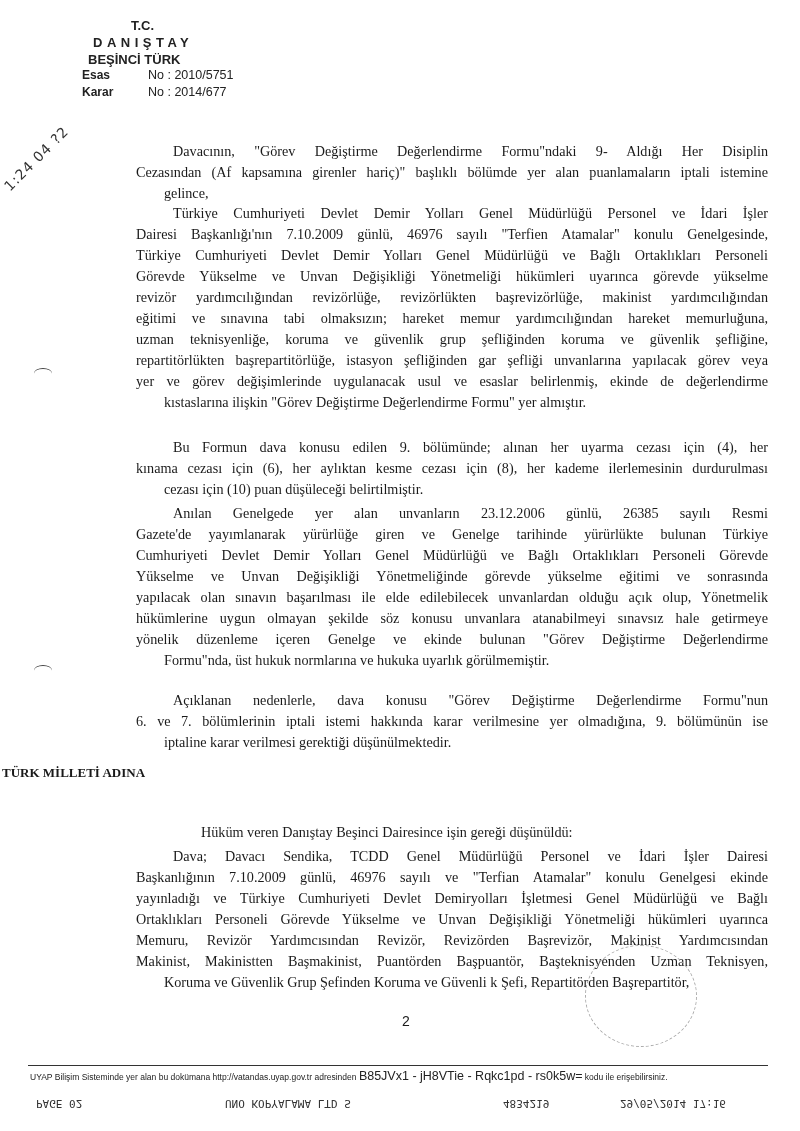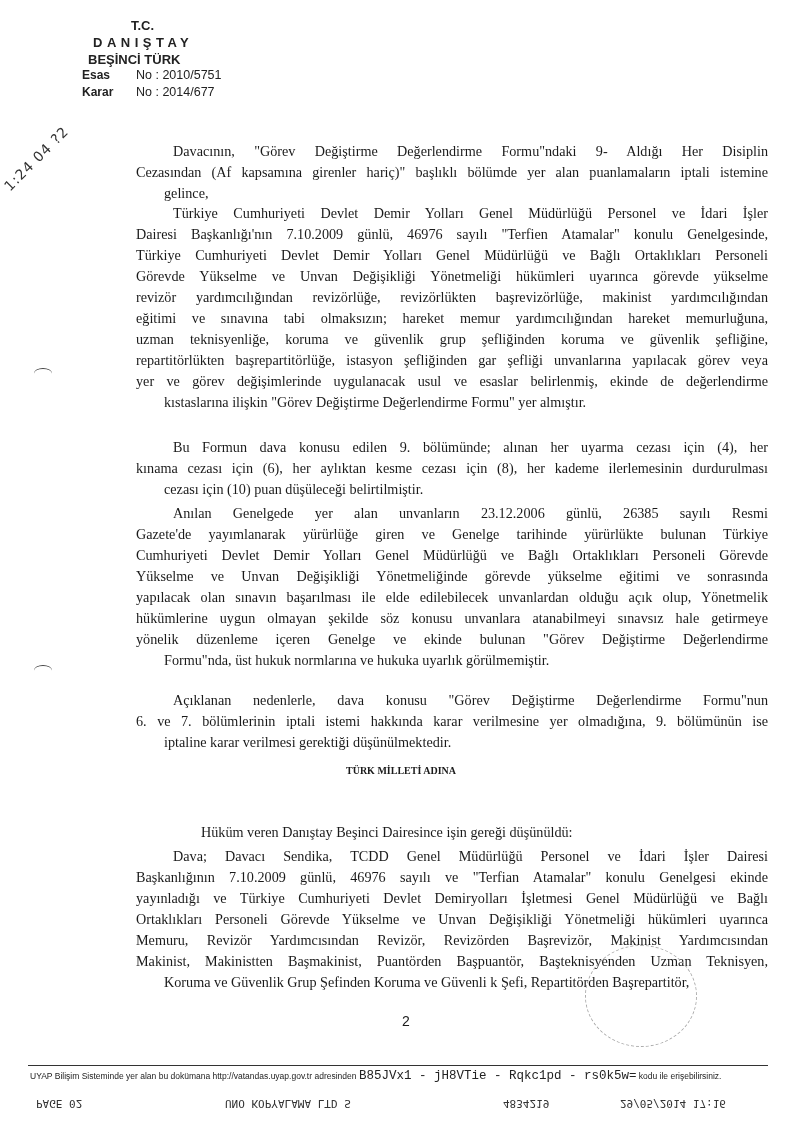--- a/index.html
+++ b/index.html
@@ -8,60 +8,60 @@
       font-family: "Liberation Serif", serif; color: #1a1a1a;
     }
     .header {
       position: absolute; left: 78px; top: 8px; width: 200px;
       font-family: "Liberation Sans", sans-serif; font-weight: bold; color: #222;
     }
     .header .tc { position: absolute; left: 53px; top: 10px; font-size: 13px; }
     .header .court { position: absolute; left: 15px; top: 27px; font-size: 13px; letter-spacing: 4.5px; }
     .header .chamber { position: absolute; left: 10px; top: 44px; font-size: 13px; }
     .header .row { position: absolute; left: 4px; font-size: 12px; white-space: nowrap; }
-    .header .row .lbl { display: inline-block; width: 54px; }
+    .header .row .lbl { display: inline-block; width: 66px; }
     .header .row .val { font-weight: normal; font-size: 12.5px; }
     .header .row.esas { top: 60px; }
     .header .row.karar { top: 77px; }
 
     .handwriting {
       position: absolute; left: 8px; top: 150px; transform: rotate(-45deg);
       font-family: "DejaVu Sans", sans-serif; font-size: 14px; color: #333;
       letter-spacing: 1px; transform-origin: left bottom;
     }
     .margin-arc {
       position: absolute; width: 18px; height: 10px; border-top: 1px solid #444;
       border-radius: 50% 50% 0 0;
     }
     .para { position: absolute; left: 136px; width: 632px; font-size: 14.2px; line-height: 21px; }
     .para .ln { display: block; white-space: nowrap; overflow: hidden; text-align: justify; text-align-last: justify; height: 21px; }
     .para .ln.last { text-align-last: left; margin-left: 28px; }
     .para .ln.indent { padding-left: 37px; }
 
     .heading {
-      position: absolute; left: 0; width: 800px; top: 765px; text-align: center;
-      font-weight: bold; font-size: 10px; padding-left: 2px; box-sizing: border-box;
+      position: absolute; left: 0; width: 800px; top: 765px; 
+      font-weight: bold; font-size: 13px; padding-left: 2px; box-sizing: border-box;
     }
     .page-number {
       position: absolute; left: 0; width: 800px; top: 1013px; text-align: center;
       font-family: "Liberation Sans", sans-serif; font-size: 14px; padding-left: 12px; box-sizing: border-box;
     }
     .stamp {
       position: absolute; left: 585px; top: 945px; width: 110px; height: 100px;
       border: 1.2px dashed #aaa; border-radius: 50%;
     }
     .footer-rule {
       position: absolute; left: 28px; top: 1065px; width: 740px; height: 0;
       border-top: 1.5px solid #333;
     }
     .footer-note {
       position: absolute; left: 30px; top: 1069px; font-size: 8.5px; white-space: nowrap;
       font-family: "Liberation Sans", sans-serif; color: #222;
     }
-    .footer-note .code { font-family: Liberation Mono, monospace; font-size: 12.5px; }
+    .footer-note .code { font-family: Liberation Sans, sans-serif; font-size: 12.5px; }
     .fax-line {
       position: absolute; top: 1097px; font-family: "DejaVu Sans Mono", monospace;
       font-size: 11px; color: #333; transform: scaleY(-1); white-space: nowrap;
     }
   </style>
 </head>
 <body>
 
 <div class="header">
   <div class="tc">T.C.</div>

